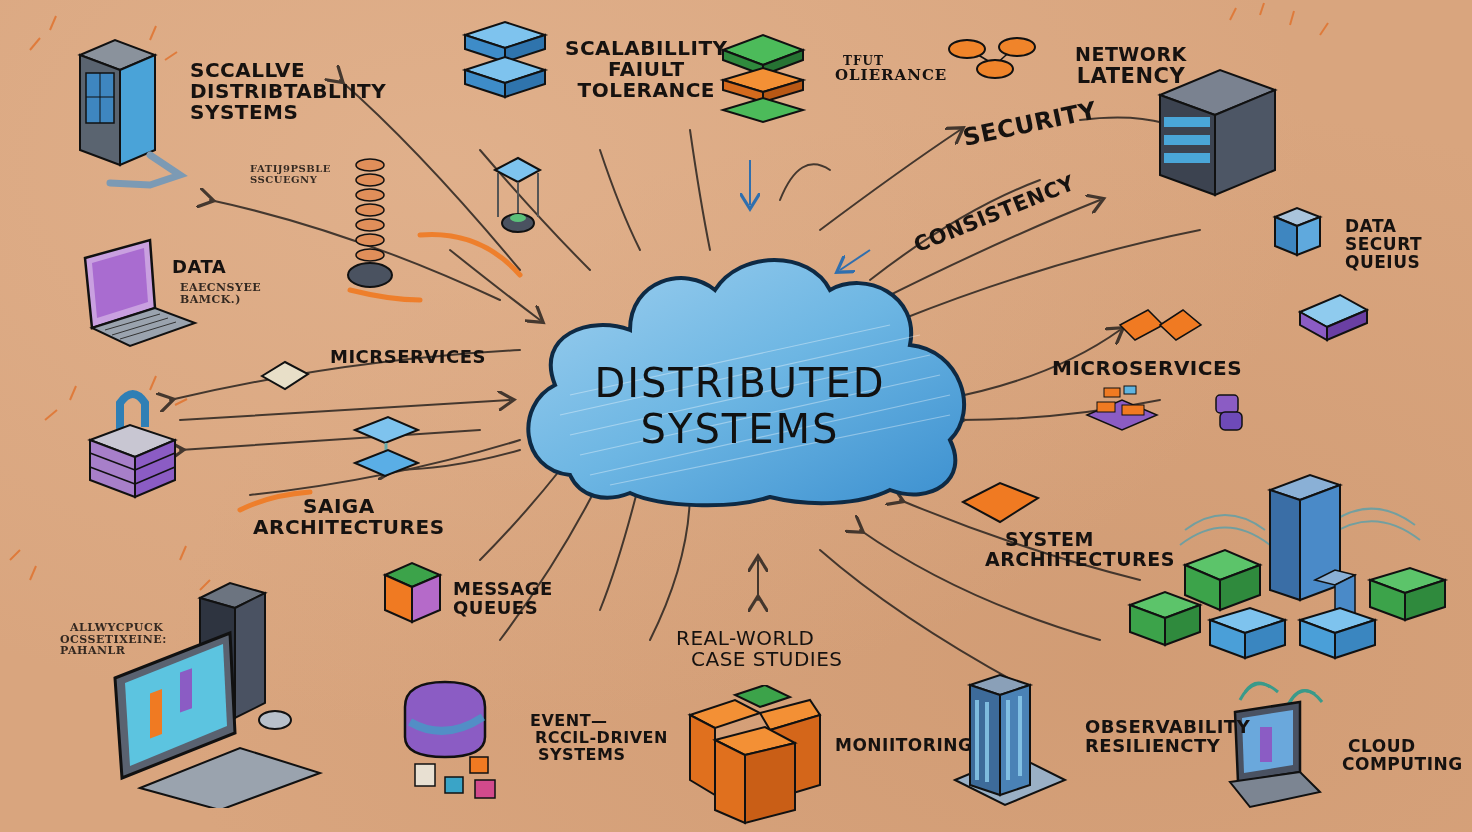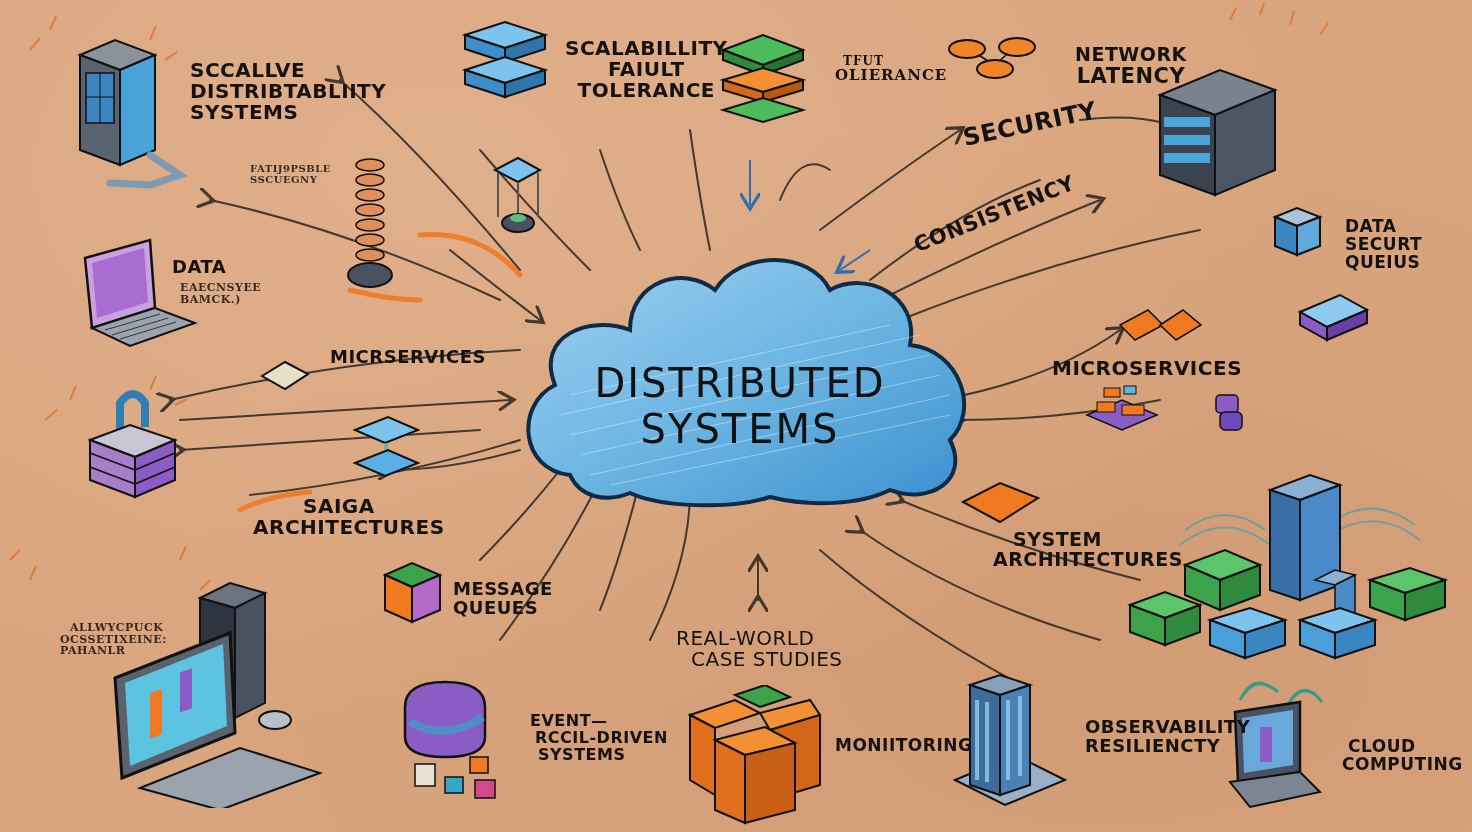--- a/index.html
+++ b/index.html
@@ -468,21 +468,21 @@
   <div class="label md" style="left:1085px;top:718px;font-size:18px;">
     <span>OBSERVABILITY</span>
     <span>RESILIENCTY</span>
   </div>
 
   <div class="label md" style="left:1342px;top:738px;font-size:17px;">
     <span style="padding-left:6px;">CLOUD</span>
     <span>COMPUTING</span>
   </div>
 
-  <div class="label lg" style="left:985px;top:530px;font-size:19px;margin-left:8px;">
+  <div class="label lg" style="left:985px;top:530px;font-size:19px;">
     <span style="padding-left:20px;">SYSTEM</span>
     <span>ARCHIITECTURES</span>
   </div>
 
   <div class="label lg" style="left:1052px;top:358px;font-size:20px;">
     <span>MICROSERVICES</span>
   </div>
 
 
 </div>

